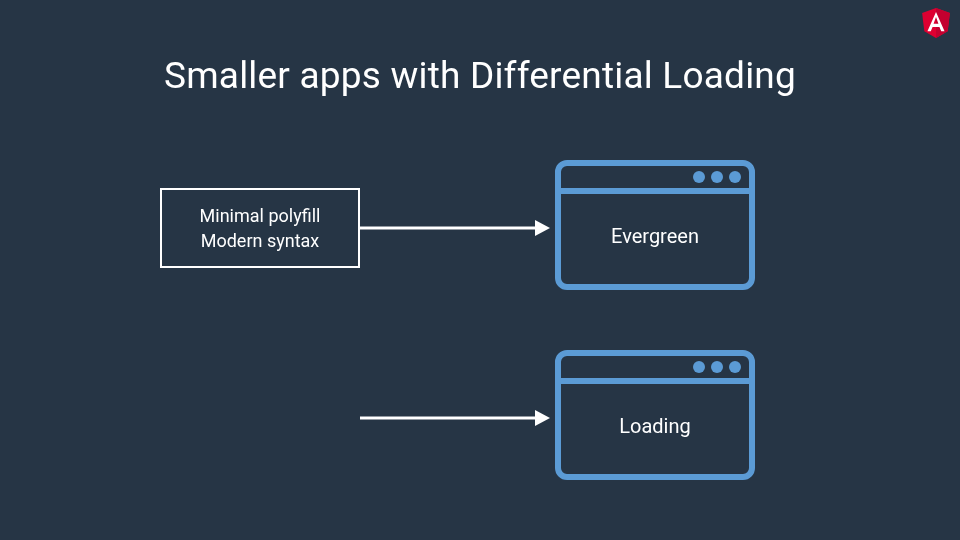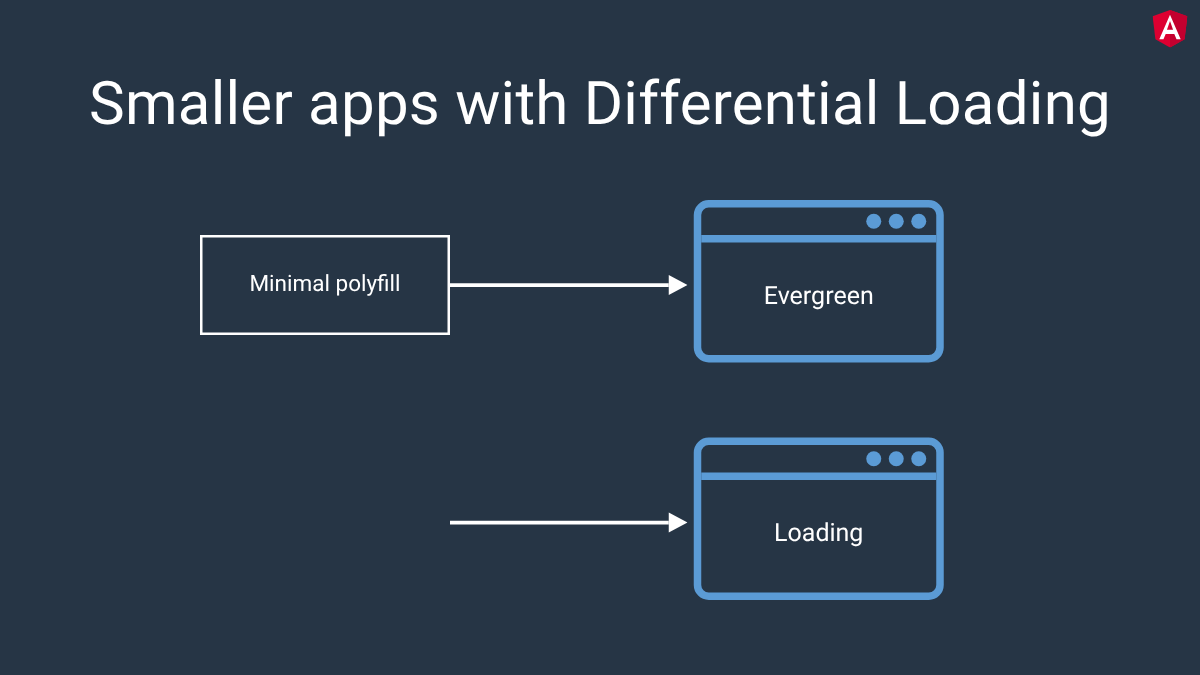--- a/index.html
+++ b/index.html
@@ -15,21 +15,21 @@
     position: absolute;
     top: 8px;
     right: 10px;
   }
   .title {
     position: absolute;
     top: 54px;
     left: 0;
     right: 0;
     text-align: center;
-    font-size: 48px;
+    font-size: 37px;
     font-weight: 400;
     letter-spacing: 0.2px;
   }
   .diagram {
     position: absolute;
     top: 160px;
     left: 0;
     right: 0;
     bottom: 0;
   }
@@ -107,20 +107,21 @@
   </svg>
 </div>
 
 <h1 class="title">Smaller apps with Differential Loading</h1>
 
 <div class="diagram">
 
   <div class="row row1">
     <div class="input-box">
       <span>Minimal polyfill</span>
+      <span>Modern syntax</span>
     </div>
     <svg class="arrow" viewBox="0 0 190 20" preserveAspectRatio="none" style="top:58px;height:20px;">
       <line x1="0" y1="10" x2="175" y2="10" stroke="#ffffff" stroke-width="3"></line>
       <polygon points="175,2 190,10 175,18" fill="#ffffff"></polygon>
     </svg>
     <div class="browser">
       <div class="browser-header">
         <span class="dot"></span>
         <span class="dot"></span>
         <span class="dot"></span>

